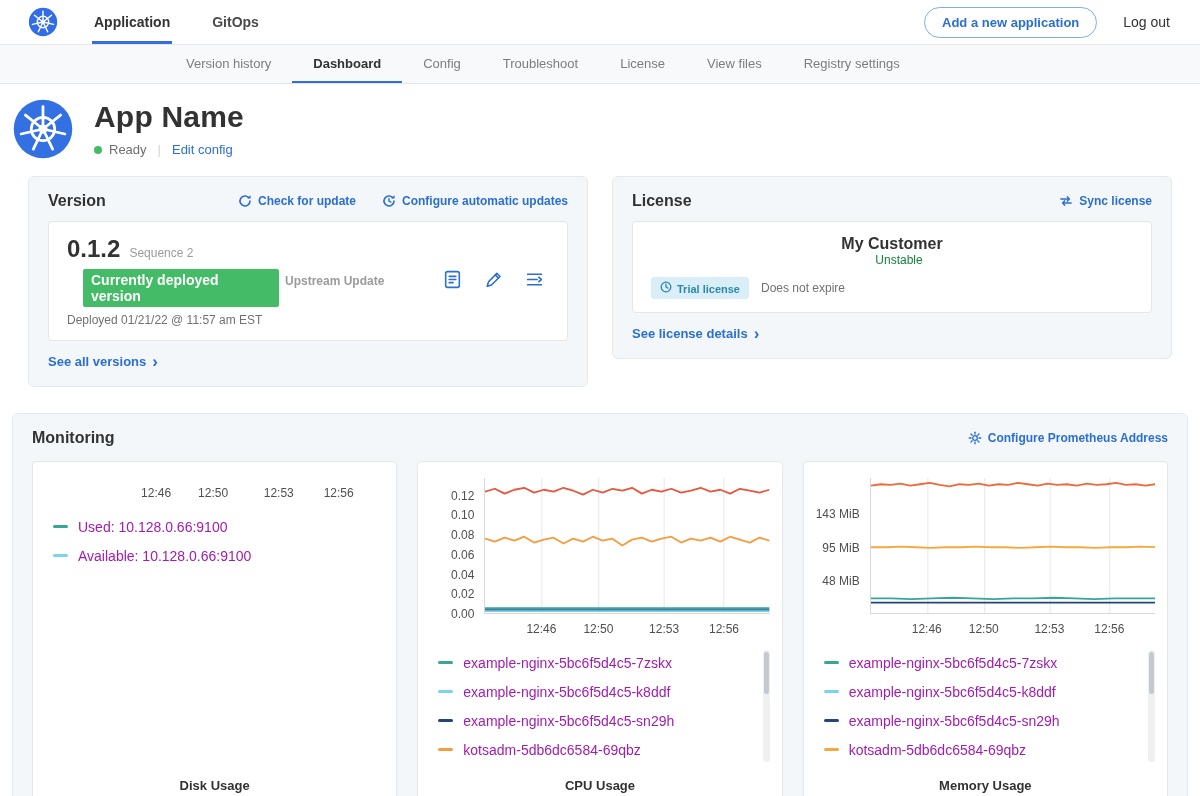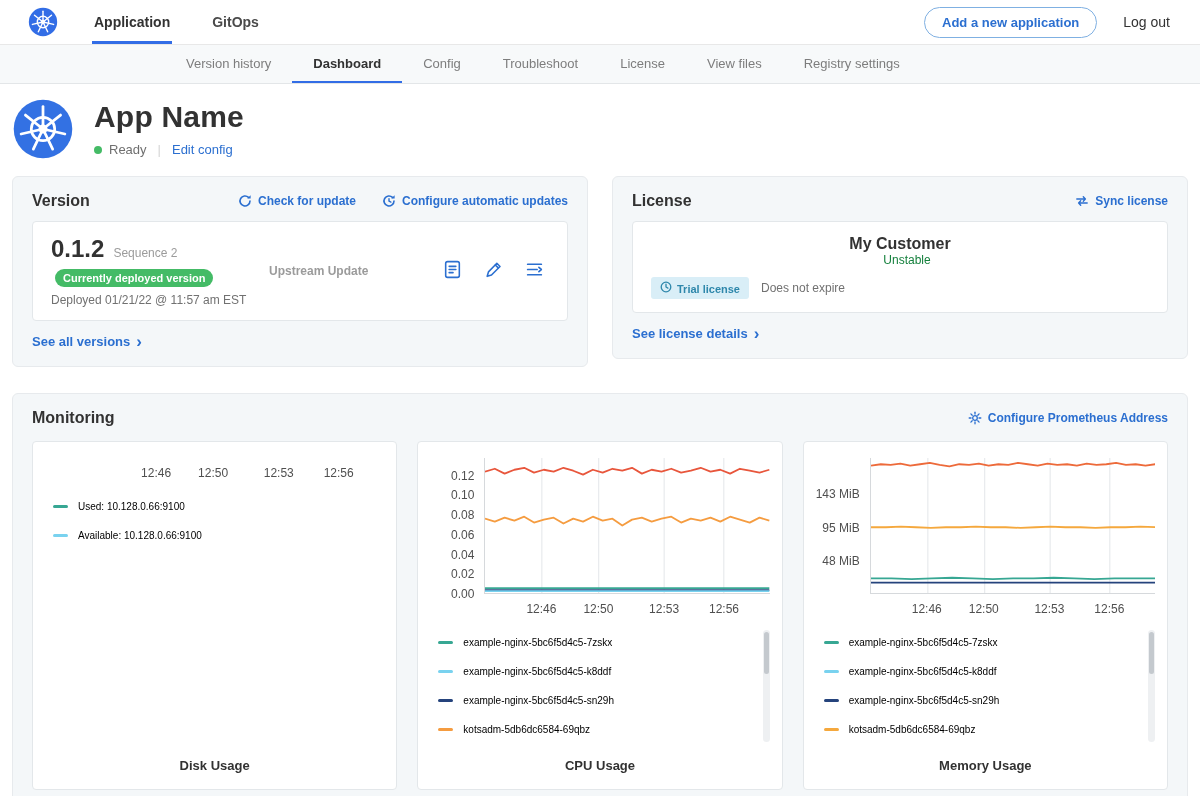--- a/index.html
+++ b/index.html
@@ -33,40 +33,40 @@
   .app-logo { width:62px; height:62px; flex:none; }
   .app-head-text { margin-left:20px; padding-top:2px; }
   .app-title { font-size:30px; font-weight:bold; color:#323232; letter-spacing:.2px; }
   .app-status-row { display:flex; align-items:center; margin-top:8px; font-size:13px; }
   .status-dot { width:8px; height:8px; border-radius:50%; background:#44bb66; margin-right:7px; }
   .status-text { color:#6f6f6f; }
   .status-divider { color:#d5d5d5; margin:0 11px; }
   .link { color:#2b6fd0; cursor:pointer; text-decoration:none; }
 
   
-  .cards-row { display:flex; gap:24px; padding:0 12px; align-items:flex-start; }
+  .cards-row { display:flex; gap:24px; padding:0 28px; align-items:flex-start; }
   .panel { background:#f4f7f9; border:1px solid #e7eaed; border-radius:6px;
            padding:15px 19px 16px 19px; flex:1; }
   .panel-head { display:flex; align-items:center; }
   .panel-title { font-size:16px; font-weight:bold; color:#323232; }
   .panel-links { margin-left:auto; display:flex; align-items:center; gap:26px; }
   .icon-link { display:flex; align-items:center; gap:6px; font-size:12px; font-weight:bold;
                color:#2b6fd0; cursor:pointer; }
   .icon-link svg { display:block; }
   .white-box { background:#fff; border:1px solid #e3e7ea; border-radius:4px;
                margin-top:11px; padding:13px 18px; }
 
   
   .version-box { display:flex; align-items:center; }
   .version-left { width:212px; flex:none; }
   .version-line1 { display:flex; align-items:baseline; }
   .version-number { font-size:24px; font-weight:bold; color:#323232; }
   .version-sequence { font-size:12px; color:#9b9b9b; margin-left:9px; }
-  .deployed-badge { display:inline-block; background:#44bb66; color:#fff; font-size:11px;
-                    font-weight:bold; padding:3px 8px; border-radius:9px; margin:6px 0 6px 4px; }
+  .deployed-badge { display:inline-block; background:#44bb66; color:#fff; font-size:14px;
+                    font-weight:bold; padding:3px 8px; border-radius:2px; margin:6px 0 6px 16px; }
   .deployed-time { font-size:12px; color:#717171; }
   .upstream-label { flex:1; font-size:12px; font-weight:bold; color:#9b9b9b; padding-left:6px; }
   .version-actions { display:flex; align-items:center; gap:20px; color:#2b6fd0; padding-right:4px; }
   .action-icon { cursor:pointer; display:block; }
   .see-link { display:inline-flex; align-items:center; margin-top:13px; font-size:13px;
               font-weight:bold; color:#2b6fd0; cursor:pointer; }
   .chevron { font-size:17px; line-height:10px; margin-left:6px; font-weight:bold; }
 
   
   .license-line1 { display:flex; align-items:center;flex-direction:column; }
@@ -90,21 +90,21 @@
                   font-size:12px; color:#4f4f4f; white-space:nowrap; }
   .plot { flex:1; position:relative; height:136px;
           border-left:1px solid #d6d9dc; border-bottom:1px solid #d6d9dc; }
   .plot svg { position:absolute; inset:0; width:100%; height:100%; display:block; }
   .xlabels { position:relative; height:22px; margin-left:54px; }
   .xlabels span { position:absolute; top:8px; transform:translateX(-50%);
                   font-size:12px; color:#4f4f4f; }
   .legend { position:relative; margin-top:12px; padding:0 16px 0 8px; }
   .legend-row { display:flex; align-items:center; height:29px; }
   .legend-dash { width:15px; height:3px; border-radius:2px; margin-right:10px; flex:none; }
-  .legend-label { font-size:10px; color:#000000; white-space:nowrap; }
+  .legend-label { font-size:14px; color:#a21caf; white-space:nowrap; }
   .legend-scrollbar { position:absolute; right:0; top:2px; bottom:2px; width:7px;
                       background:#eef0f2; border-radius:4px; }
   .legend-thumb { position:absolute; right:1px; top:2px; width:5px; height:42px;
                   background:#c4c9ce; border-radius:3px; cursor:grab; }
   .chart-title { margin-top:auto; padding-top:14px; text-align:center; font-size:13px;
                  font-weight:bold; color:#323232; }
 </style>
 </head>
 <body>
 

